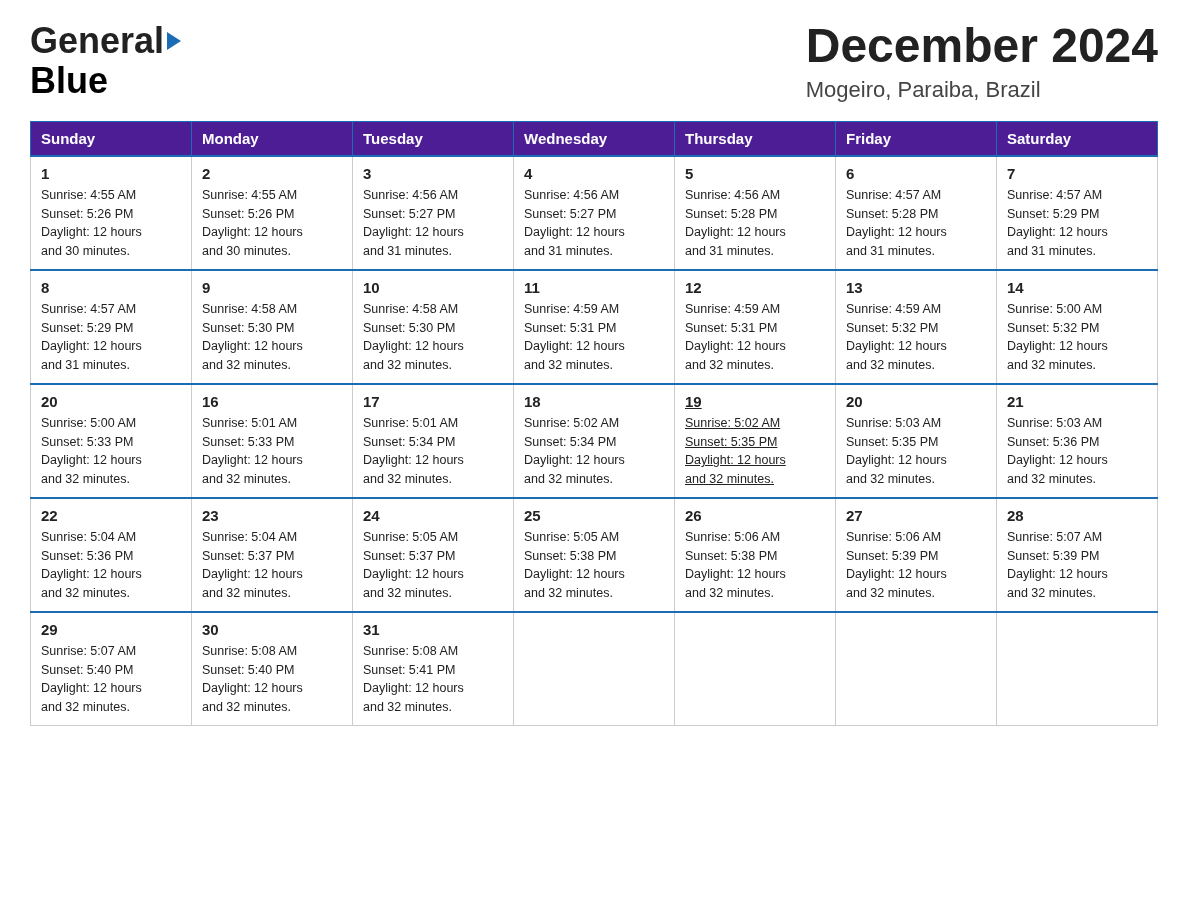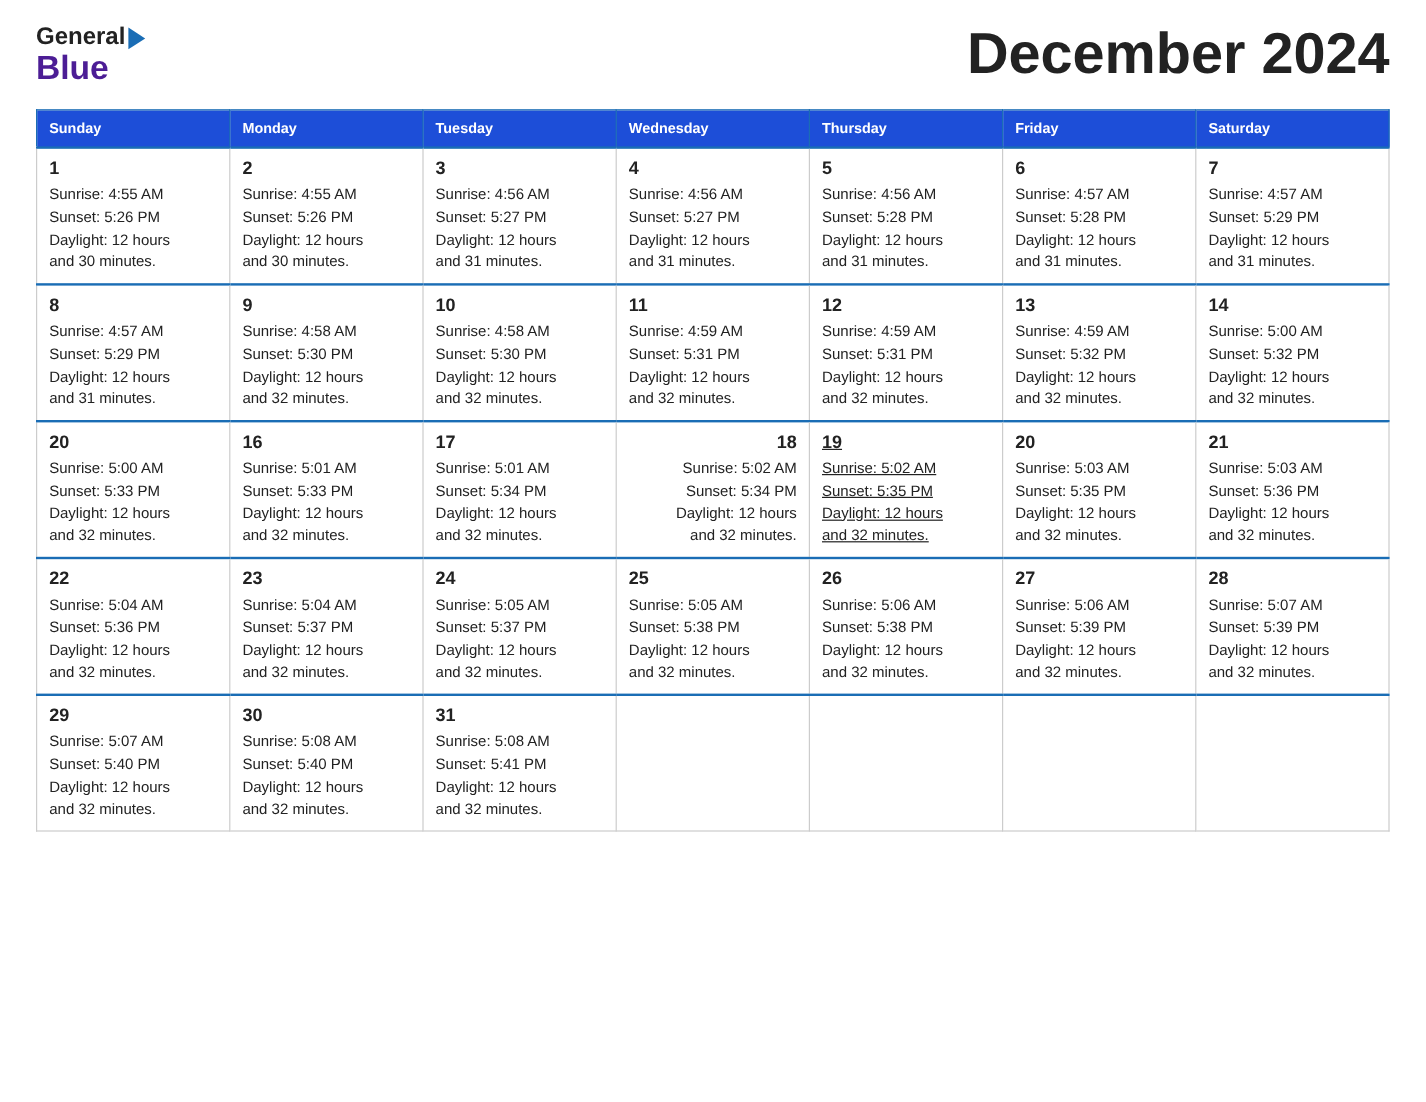--- a/index.html
+++ b/index.html
@@ -35,23 +35,23 @@
       font-weight: normal;
       color: #444;
       margin-top: 4px;
     }
     table {
       width: 100%;
       border-collapse: collapse;
       table-layout: fixed;
     }
     thead tr th {
-      background-color: #1d4ed8;
+      background-color: #4c1d95;
       color: #fff;
-      font-size: 12px;
+      font-size: 15px;
       font-weight: bold;
       padding: 8px 10px;
       text-align: left;
       border: 1px solid #1a6db5;
     }
     tbody tr td {
       border: 1px solid #ccc;
       vertical-align: top;
       padding: 8px 10px;
       font-size: 13px;
@@ -71,63 +71,64 @@
     .day-info {
       font-size: 12.5px;
       line-height: 1.5;
       color: #222;
     }
     .logo-row {
       display: flex;
       align-items: center;
     }
     .logo-general {
-      font-size: 20px;
+      font-size: 36px;
       font-weight: bold;
       color: #222;
     }
     .logo-triangle {
       display: inline-block;
       width: 0;
       height: 0;
       border-left: 14px solid #1a6db5;
       border-top: 9px solid transparent;
       border-bottom: 9px solid transparent;
       margin-left: 3px;
       vertical-align: middle;
     }
     .logo-blue-row {
       display: flex;
       align-items: center;
       margin-top: -2px;
     }
     .logo-blue-text {
-      font-size: 28px;
-      font-weight: bold;
-      color: #4c1d95;
+      font-size: 36px;
+      font-weight: bold;
+      color: #000000;
     }
     .empty-cell {
       background: #fff !important;
     }
   </style>
 </head>
 <body>
 
 <div class="header">
   <div class="logo">
     <div class="logo-row">
       <span class="logo-general">General</span>
       <span class="logo-triangle"></span>
     </div>
     <div class="logo-blue-row">
       <span class="logo-blue-text">Blue</span>
     </div>
   </div>
   <div class="title-block">
     <h1>December 2024</h1>
+    <h2>Mogeiro, Paraiba, Brazil</h2>
   </div>
 </div>
 
 <table>
   <thead>
     <tr>
       <th>Sunday</th>
       <th>Monday</th>
       <th>Tuesday</th>
       <th>Wednesday</th>
@@ -203,21 +204,21 @@
           <div class="day-info">Sunrise: 5:00 AM<br>Sunset: 5:33 PM<br>Daylight: 12 hours<br>and 32 minutes.</div>
         </td>
         <td style="border-top: 2px solid rgb(26, 109, 181);">
           <span class="day-number">16</span>
           <div class="day-info">Sunrise: 5:01 AM<br>Sunset: 5:33 PM<br>Daylight: 12 hours<br>and 32 minutes.</div>
         </td>
         <td style="border-top: 2px solid rgb(26, 109, 181);">
           <span class="day-number">17</span>
           <div class="day-info">Sunrise: 5:01 AM<br>Sunset: 5:34 PM<br>Daylight: 12 hours<br>and 32 minutes.</div>
         </td>
-        <td style="border-top: 2px solid rgb(26, 109, 181); text-align: right;">
+        <td style="border-top: 2px solid rgb(26, 109, 181);">
           <span class="day-number">18</span>
           <div class="day-info">Sunrise: 5:02 AM<br>Sunset: 5:34 PM<br>Daylight: 12 hours<br>and 32 minutes.</div>
         </td>
         <td style="border-top: 2px solid rgb(26, 109, 181); text-decoration: underline;">
           <span class="day-number">19</span>
           <div class="day-info">Sunrise: 5:02 AM<br>Sunset: 5:35 PM<br>Daylight: 12 hours<br>and 32 minutes.</div>
         </td>
         <td style="border-top: 2px solid rgb(26, 109, 181);">
           <span class="day-number">20</span>
           <div class="day-info">Sunrise: 5:03 AM<br>Sunset: 5:35 PM<br>Daylight: 12 hours<br>and 32 minutes.</div>

